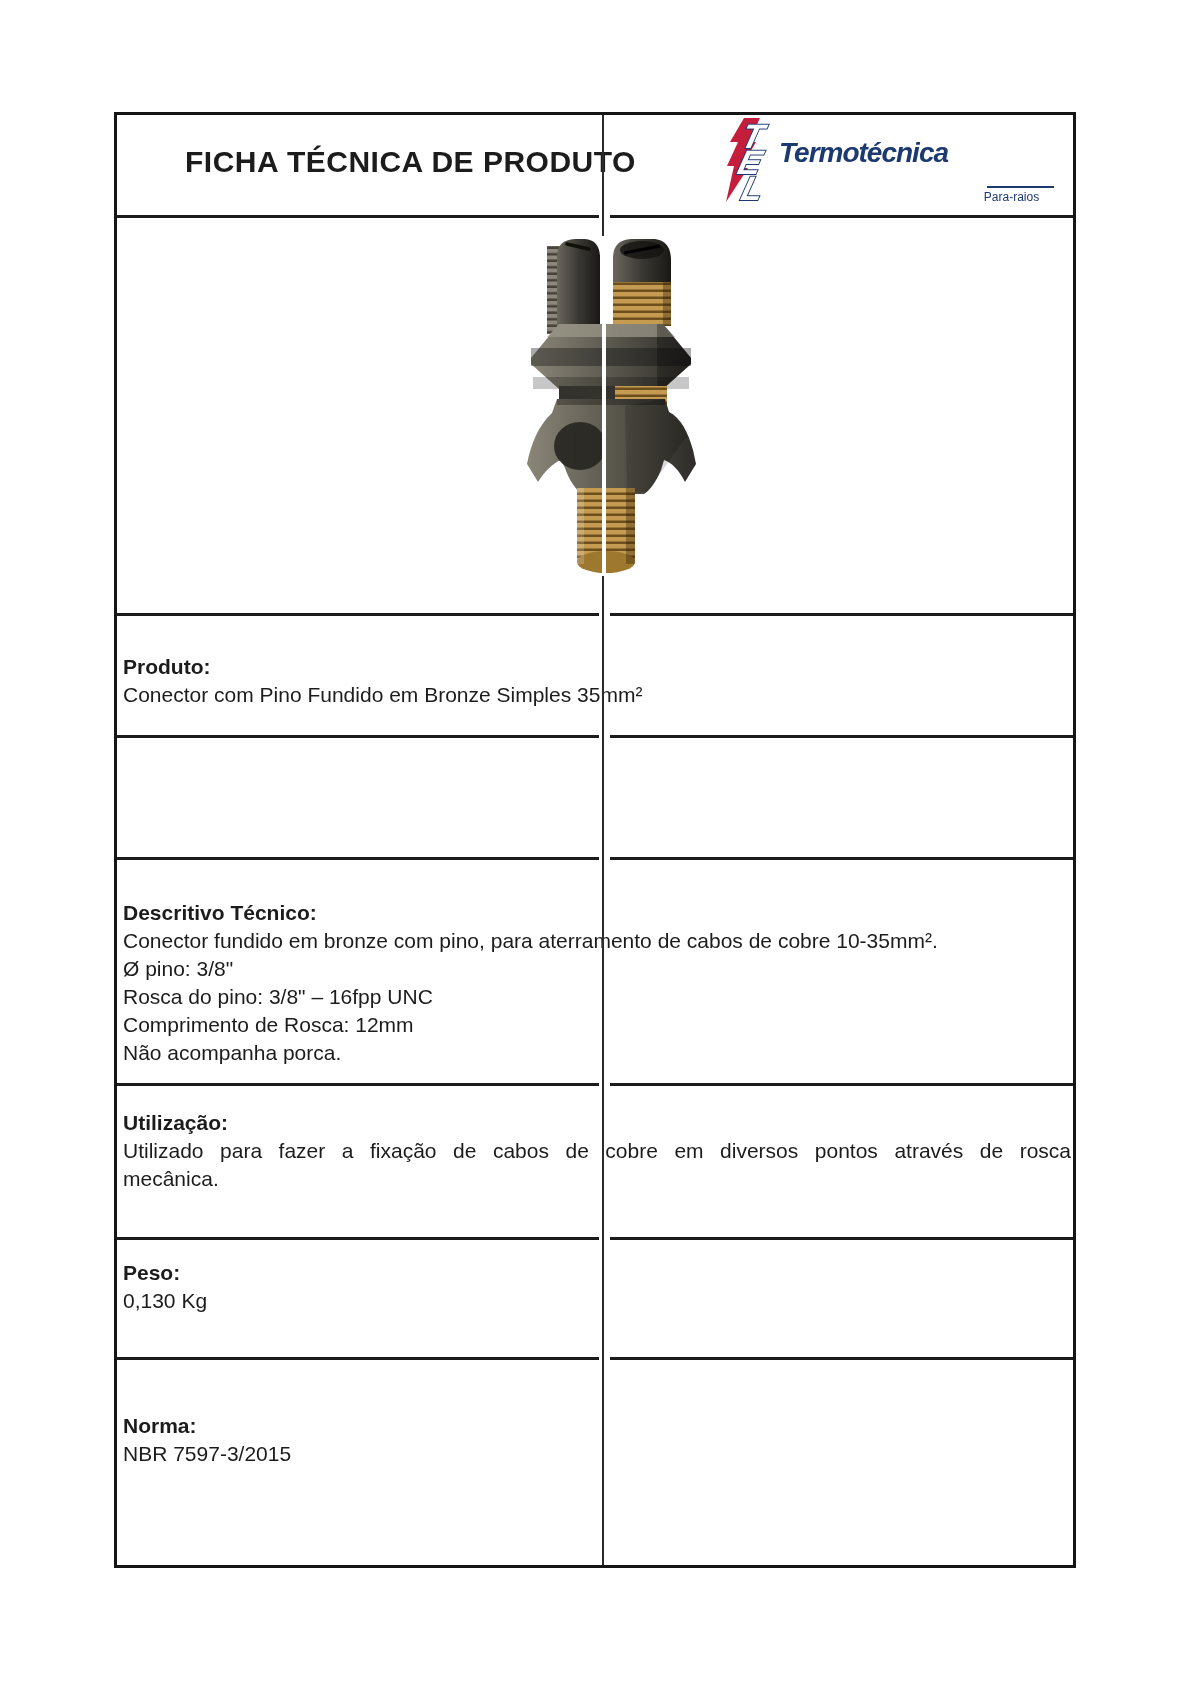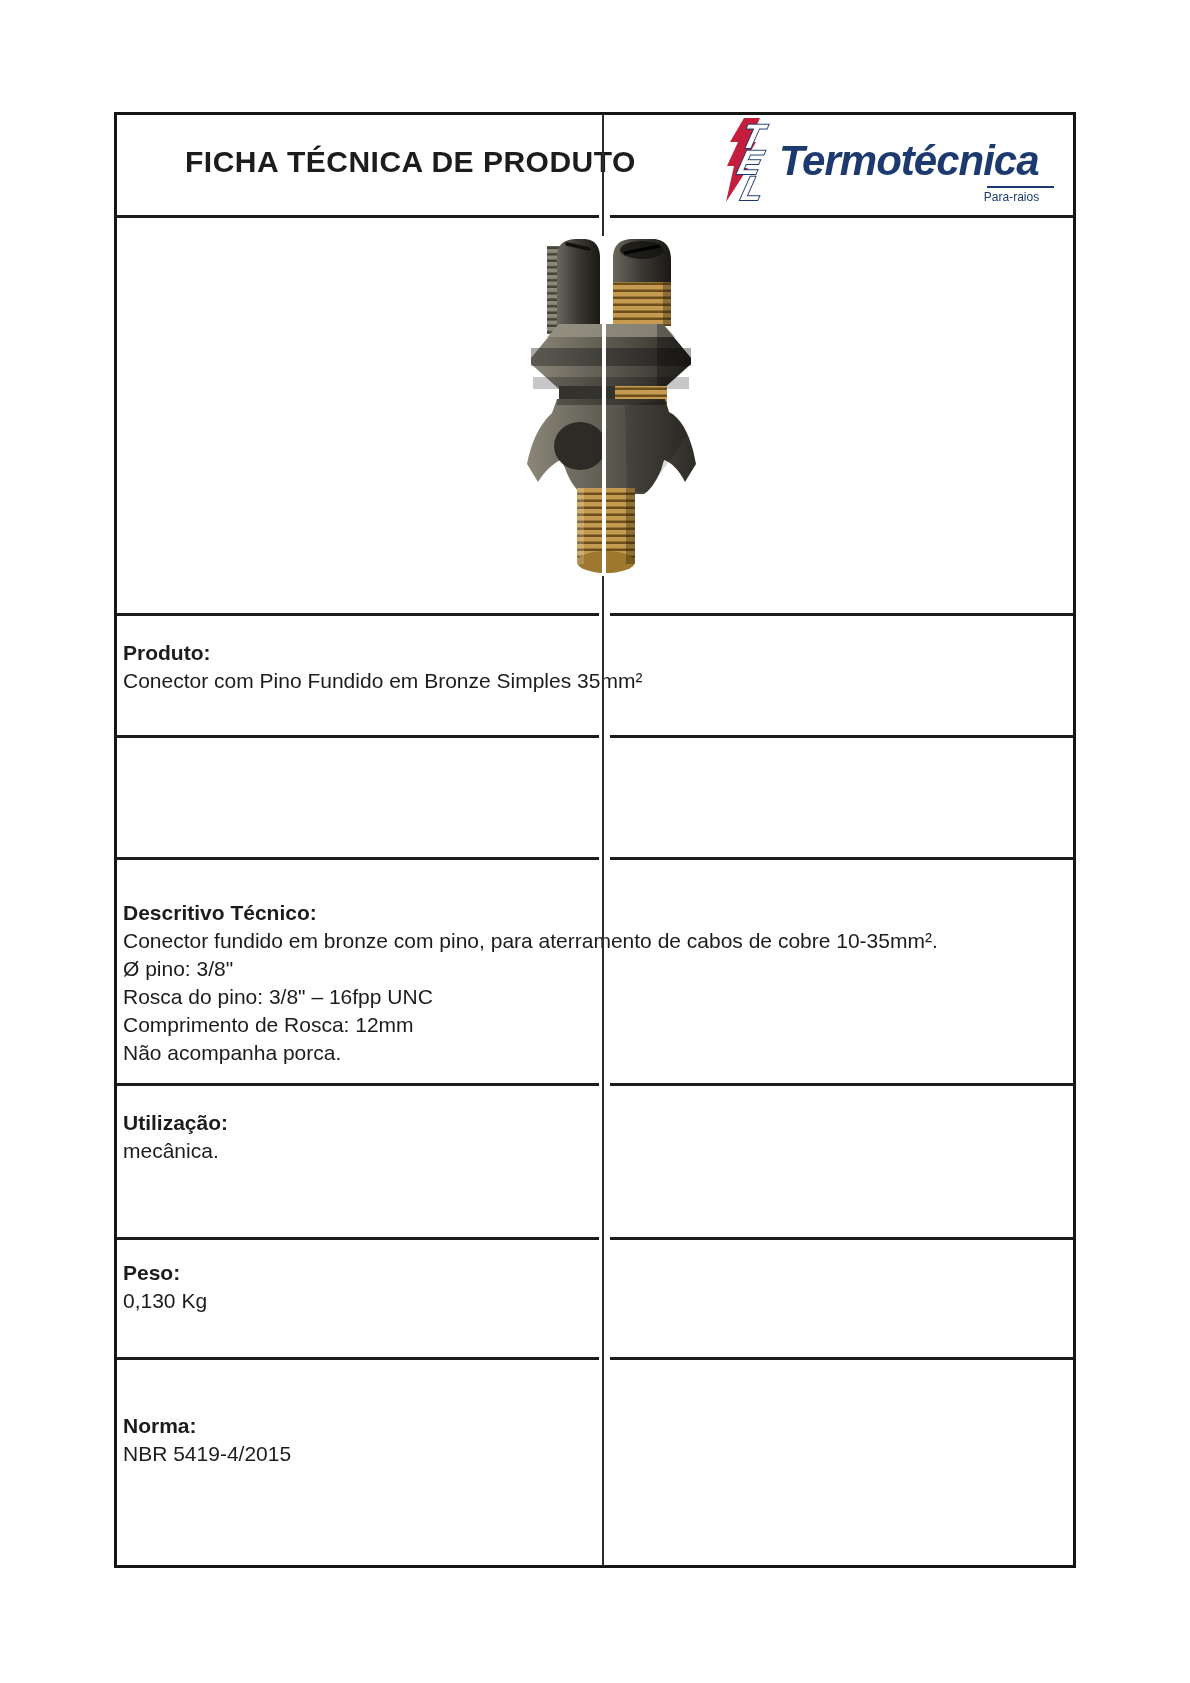--- a/index.html
+++ b/index.html
@@ -17,21 +17,21 @@
   .hl-r{left:493px;right:0;}
   
   .vl{position:absolute;left:485px;top:0;bottom:0;width:2px;background:#2b2b2b;z-index:2;}
   .doc-title{
     position:absolute;left:68px;top:30px;font-size:30px;font-weight:bold;
     letter-spacing:.5px;white-space:nowrap;z-index:1;
   }
   .logo{position:absolute;left:602px;top:2px;width:352px;height:96px;z-index:1;}
   .logo-icon{position:absolute;left:3px;top:1px;width:52px;height:84px;}
   .logo-name{
-    position:absolute;left:60px;top:20px;font-size:42px;font-weight:bold;font-style:italic;
+    position:absolute;left:60px;top:20px;font-size:28px;font-weight:bold;font-style:italic;
     color:#1d3a70;letter-spacing:-1px;white-space:nowrap;
   }
   .logo-rule{position:absolute;left:268px;top:69px;width:67px;height:2px;background:#1d3a70;}
   .logo-tag{
     position:absolute;left:250px;top:73px;width:85px;text-align:center;
     font-size:12px;color:#1d3a70;white-space:nowrap;
   }
   .photo{position:absolute;left:408px;top:121px;width:172px;height:340px;z-index:3;}
   .sec{position:absolute;left:6px;width:948px;font-size:21px;line-height:28px;z-index:1;}
   .lbl{font-weight:bold;}
@@ -127,44 +127,45 @@
       <path d="M100,170 L140,163 L144,176 C152,181 158,190 162,200 L122,256 L102,256 Z" fill="rgba(0,0,0,0.15)"></path>
 
       <rect x="52" y="252" width="58" height="74" fill="url(#pb)"></rect>
       <ellipse cx="81" cy="326" rx="29" ry="11" fill="#9f7830"></ellipse>
       <rect x="101" y="252" width="9" height="76" fill="rgba(50,30,5,0.35)"></rect>
       <rect x="52" y="252" width="7" height="76" fill="rgba(255,255,255,0.18)"></rect>
 
       <rect x="77" y="0" width="4" height="340" fill="#ffffff"></rect>
     </svg>
 
-    <div class="sec" style="top:524px">
+    <div class="sec" style="top:538px">
       <div class="lbl">Produto:</div>
       <div class="val">Conector com Pino Fundido em Bronze Simples 35mm²</div>
     </div>
 
 
     <div class="sec" style="top:784px">
       <div class="lbl">Descritivo Técnico:</div>
       <div class="val">Conector fundido em bronze com pino, para aterramento de cabos de cobre 10-35mm².</div>
       <div class="val">Ø pino: 3/8"</div>
       <div class="val">Rosca do pino: 3/8" – 16fpp UNC</div>
       <div class="val">Comprimento de Rosca: 12mm</div>
       <div class="val">Não acompanha porca.</div>
     </div>
 
     <div class="sec" style="top:994px">
       <div class="lbl">Utilização:</div>
+      <div class="val stretch">Utilizado para fazer a fixação de cabos de cobre em diversos pontos através de rosca</div>
       <div class="val">mecânica.</div>
     </div>
 
     <div class="sec" style="top:1144px">
       <div class="lbl">Peso:</div>
       <div class="val">0,130 Kg</div>
     </div>
 
     <div class="sec" style="top:1297px">
       <div class="lbl">Norma:</div>
-      <div class="val">NBR 5419-4/2015</div>
+      <div class="val">NBR 7597-3/2015</div>
     </div>
 
   </div>
 </div>
 
 </body></html>

